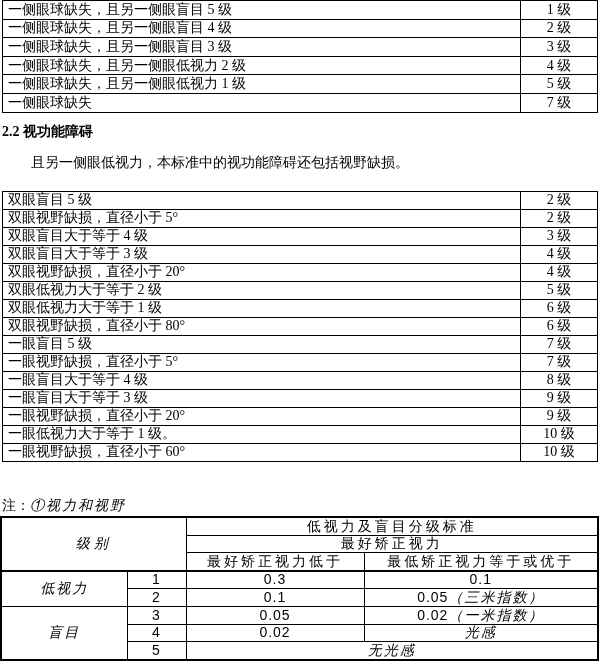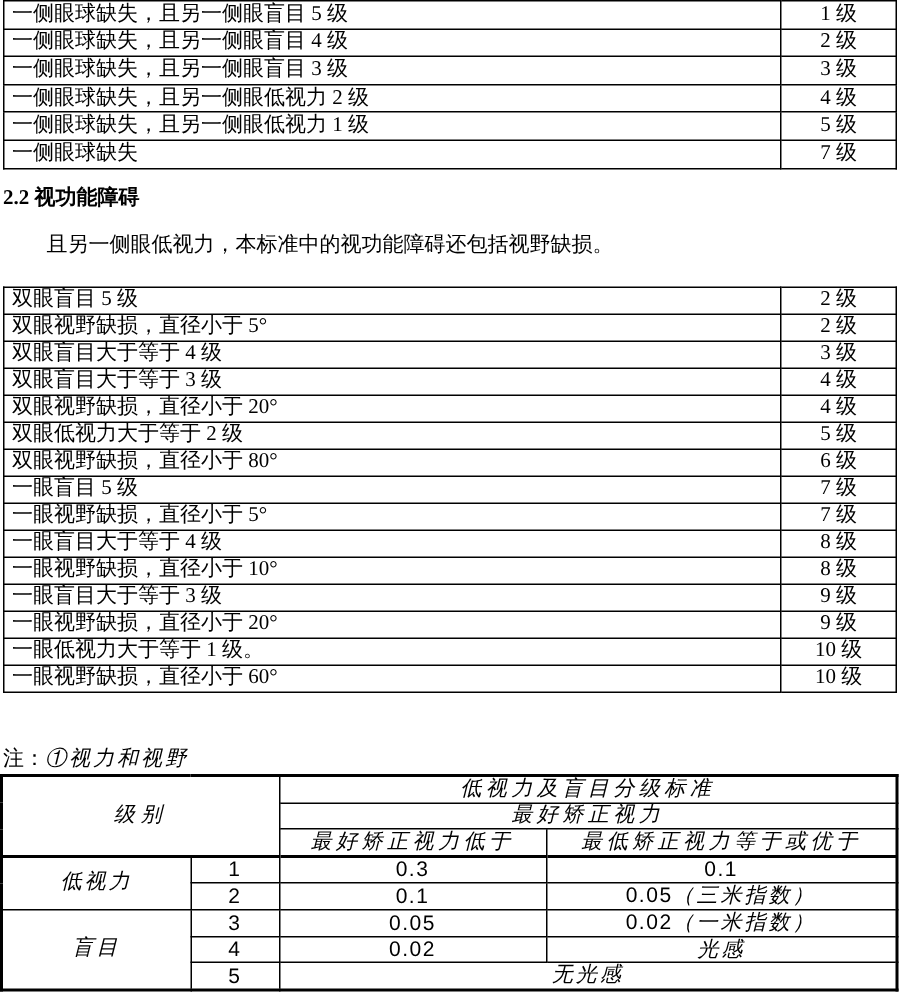--- a/index.html
+++ b/index.html
@@ -48,21 +48,21 @@
     font-size:14px;
     border:2px solid #000;
   }
   #table3 td {
     border:1px solid #000;
     padding:0; height:16.6px; line-height:1.1;
     text-align:center; vertical-align:middle;
     overflow:hidden; white-space:nowrap;
   }
   .kai { font-style:italic; letter-spacing:2px;text-align:center; }
-  .hdr { font-style:italic; letter-spacing:3px;margin-left:32px; }
+  .hdr { letter-spacing:3px;margin-left:32px; }
   .c-grade { font-style:italic; letter-spacing:4px; }
   .num, .sans {
     font-family:"Liberation Sans","DejaVu Sans",sans-serif;
     font-style:normal; letter-spacing:1px;
   }
   .hsep { border-bottom-width:2px !important; }
   .gsep td { border-top-width:2px; }
 </style>
 </head>
 <body>
@@ -127,37 +127,37 @@
       </tr>
       <tr>
         <td class="desc">双眼视野缺损，直径小于 20°</td>
         <td class="lvl">4 级</td>
       </tr>
       <tr>
         <td class="desc">双眼低视力大于等于 2 级</td>
         <td class="lvl">5 级</td>
       </tr>
       <tr>
+        <td class="desc">双眼低视力大于等于 1 级</td>
+        <td class="lvl">6 级</td>
+      </tr>
+      <tr>
         <td class="desc">双眼视野缺损，直径小于 80°</td>
         <td class="lvl">6 级</td>
       </tr>
       <tr>
         <td class="desc">一眼盲目 5 级</td>
         <td class="lvl">7 级</td>
       </tr>
       <tr>
         <td class="desc">一眼视野缺损，直径小于 5°</td>
         <td class="lvl">7 级</td>
       </tr>
       <tr>
         <td class="desc">一眼盲目大于等于 4 级</td>
-        <td class="lvl">8 级</td>
-      </tr>
-      <tr>
-        <td class="desc">一眼视野缺损，直径小于 10°</td>
         <td class="lvl">8 级</td>
       </tr>
       <tr>
         <td class="desc">一眼盲目大于等于 3 级</td>
         <td class="lvl">9 级</td>
       </tr>
       <tr>
         <td class="desc">一眼视野缺损，直径小于 20°</td>
         <td class="lvl">9 级</td>
       </tr>

